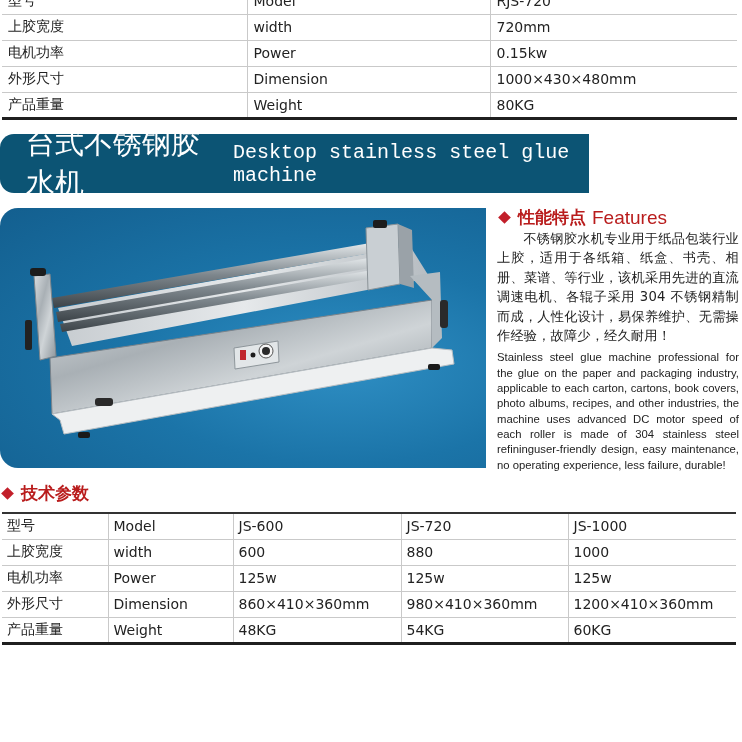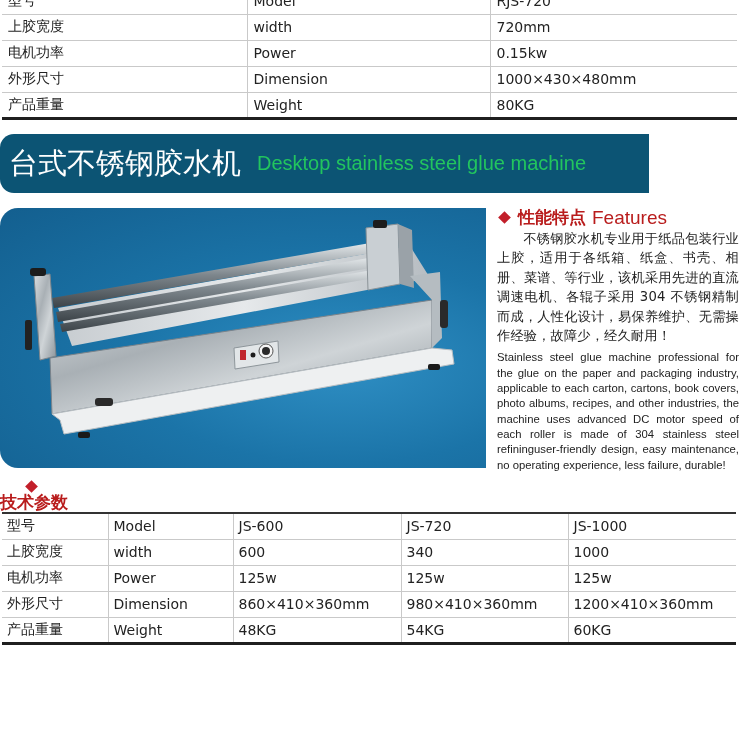--- a/index.html
+++ b/index.html
@@ -8,41 +8,41 @@
 
   
   .top-table { position: absolute; left: 2px; top: -12px; width: 735px; border-collapse: collapse; }
   .top-table td { height: 26px; font-size: 14px; padding: 0 6px; border-bottom: 1px solid #c9c9c9; vertical-align: middle; white-space: nowrap; color: #222; }
   .top-table td.c1 { width: 245px; }
   .top-table td.c2 { width: 243px; border-left: 1px solid #c9c9c9; padding-left: 6px; }
   .top-table td.c3 { border-left: 1px solid #c9c9c9; padding-left: 6px; }
   .top-table tr:last-child td { border-bottom: 3px solid #1f1f1f; }
 
   
-  .banner { position: absolute; left: 0; top: 134px; width: 649px; height: 59px; background: #0c5474;
-            border-radius: 14px 0 0 14px; display: flex; align-items: center; padding-left: 9px; }
+  .banner { position: absolute; left: 0; top: 134px; width: 589px; height: 59px; background: #0c5474;
+            border-radius: 14px 0 0 14px; display: flex; align-items: center; padding-left: 26px; }
   .banner .zh { color: #fff; font-size: 29px; letter-spacing: 0px; font-family: "DejaVu Sans", sans-serif; font-weight: normal; }
-  .banner .en { color: #22c55e; font-size: 20px; margin-left: 16px; font-family: Liberation Sans, sans-serif; }
+  .banner .en { color: #ffffff; font-size: 20px; margin-left: 16px; font-family: Liberation Mono, monospace; }
 
   
   .photo { position: absolute; left: 0; top: 208px; width: 486px; height: 260px; border-radius: 18px 0 0 18px; overflow: hidden;
            background: radial-gradient(ellipse at 70% 60%, #2f8fc4 0%, #1b74a8 45%, #135f8f 100%); }
   .photo svg { position: absolute; left: 0; top: 0; }
 
   
   .features { position: absolute; left: 497px; top: 206px; width: 242px; }
   .sec-title { display: flex; align-items: center; font-family: "Liberation Sans", sans-serif; font-size: 19px; color: #b91c1c; }
   .sec-title .zh { font-weight: bold; font-family: "DejaVu Sans", sans-serif; font-size: 17px; }
   .sec-title .en { margin-left: 6px; text-align: right; }
   .diamond { width: 9px; height: 9px; background: #c21f2a; transform: rotate(45deg); margin: 0 9px 0 3px; flex: none; }
   .feat-zh { font-size: 13.2px; line-height: 19.4px; color: #222; text-align: justify; text-indent: 2em; letter-spacing: 0.2px; }
   .feat-en { margin-top: 5px; font-family: Liberation Sans, sans-serif; font-size: 11.3px; line-height: 15.3px; color: #222; text-align: justify; }
 
   
-  .spec-title { position: absolute; left: 0; top: 482px; flex-direction: column; }
+  .spec-title { position: absolute; left: 0; top: 482px; }
   .spec-table { position: absolute; left: 2px; top: 512px; width: 734px; border-collapse: collapse; border-top: 2px solid #333; }
   .spec-table td { height: 26px; font-size: 14px; padding: 0 5px; border-bottom: 1px solid #c9c9c9; vertical-align: middle; white-space: nowrap; color: #222; }
   .spec-table td + td { border-left: 1px solid #c9c9c9; }
   .spec-table td.c1 { width: 106px; }
   .spec-table td.c2 { width: 125px; }
   .spec-table td.c3 { width: 168px; }
   .spec-table td.c4 { width: 167px; }
   .spec-table tr:last-child td { border-bottom: 3px solid #1f1f1f; }
 </style>
 </head>
@@ -161,21 +161,21 @@
     <td class="c1">型号</td>
     <td class="c2">Model</td>
     <td class="c3">JS-600</td>
     <td class="c4">JS-720</td>
     <td>JS-1000</td>
   </tr>
   <tr>
     <td class="c1">上胶宽度</td>
     <td class="c2">width</td>
     <td class="c3">600</td>
-    <td class="c4">340</td>
+    <td class="c4">880</td>
     <td>1000</td>
   </tr>
   <tr>
     <td class="c1">电机功率</td>
     <td class="c2">Power</td>
     <td class="c3">125w</td>
     <td class="c4">125w</td>
     <td>125w</td>
   </tr>
   <tr>

